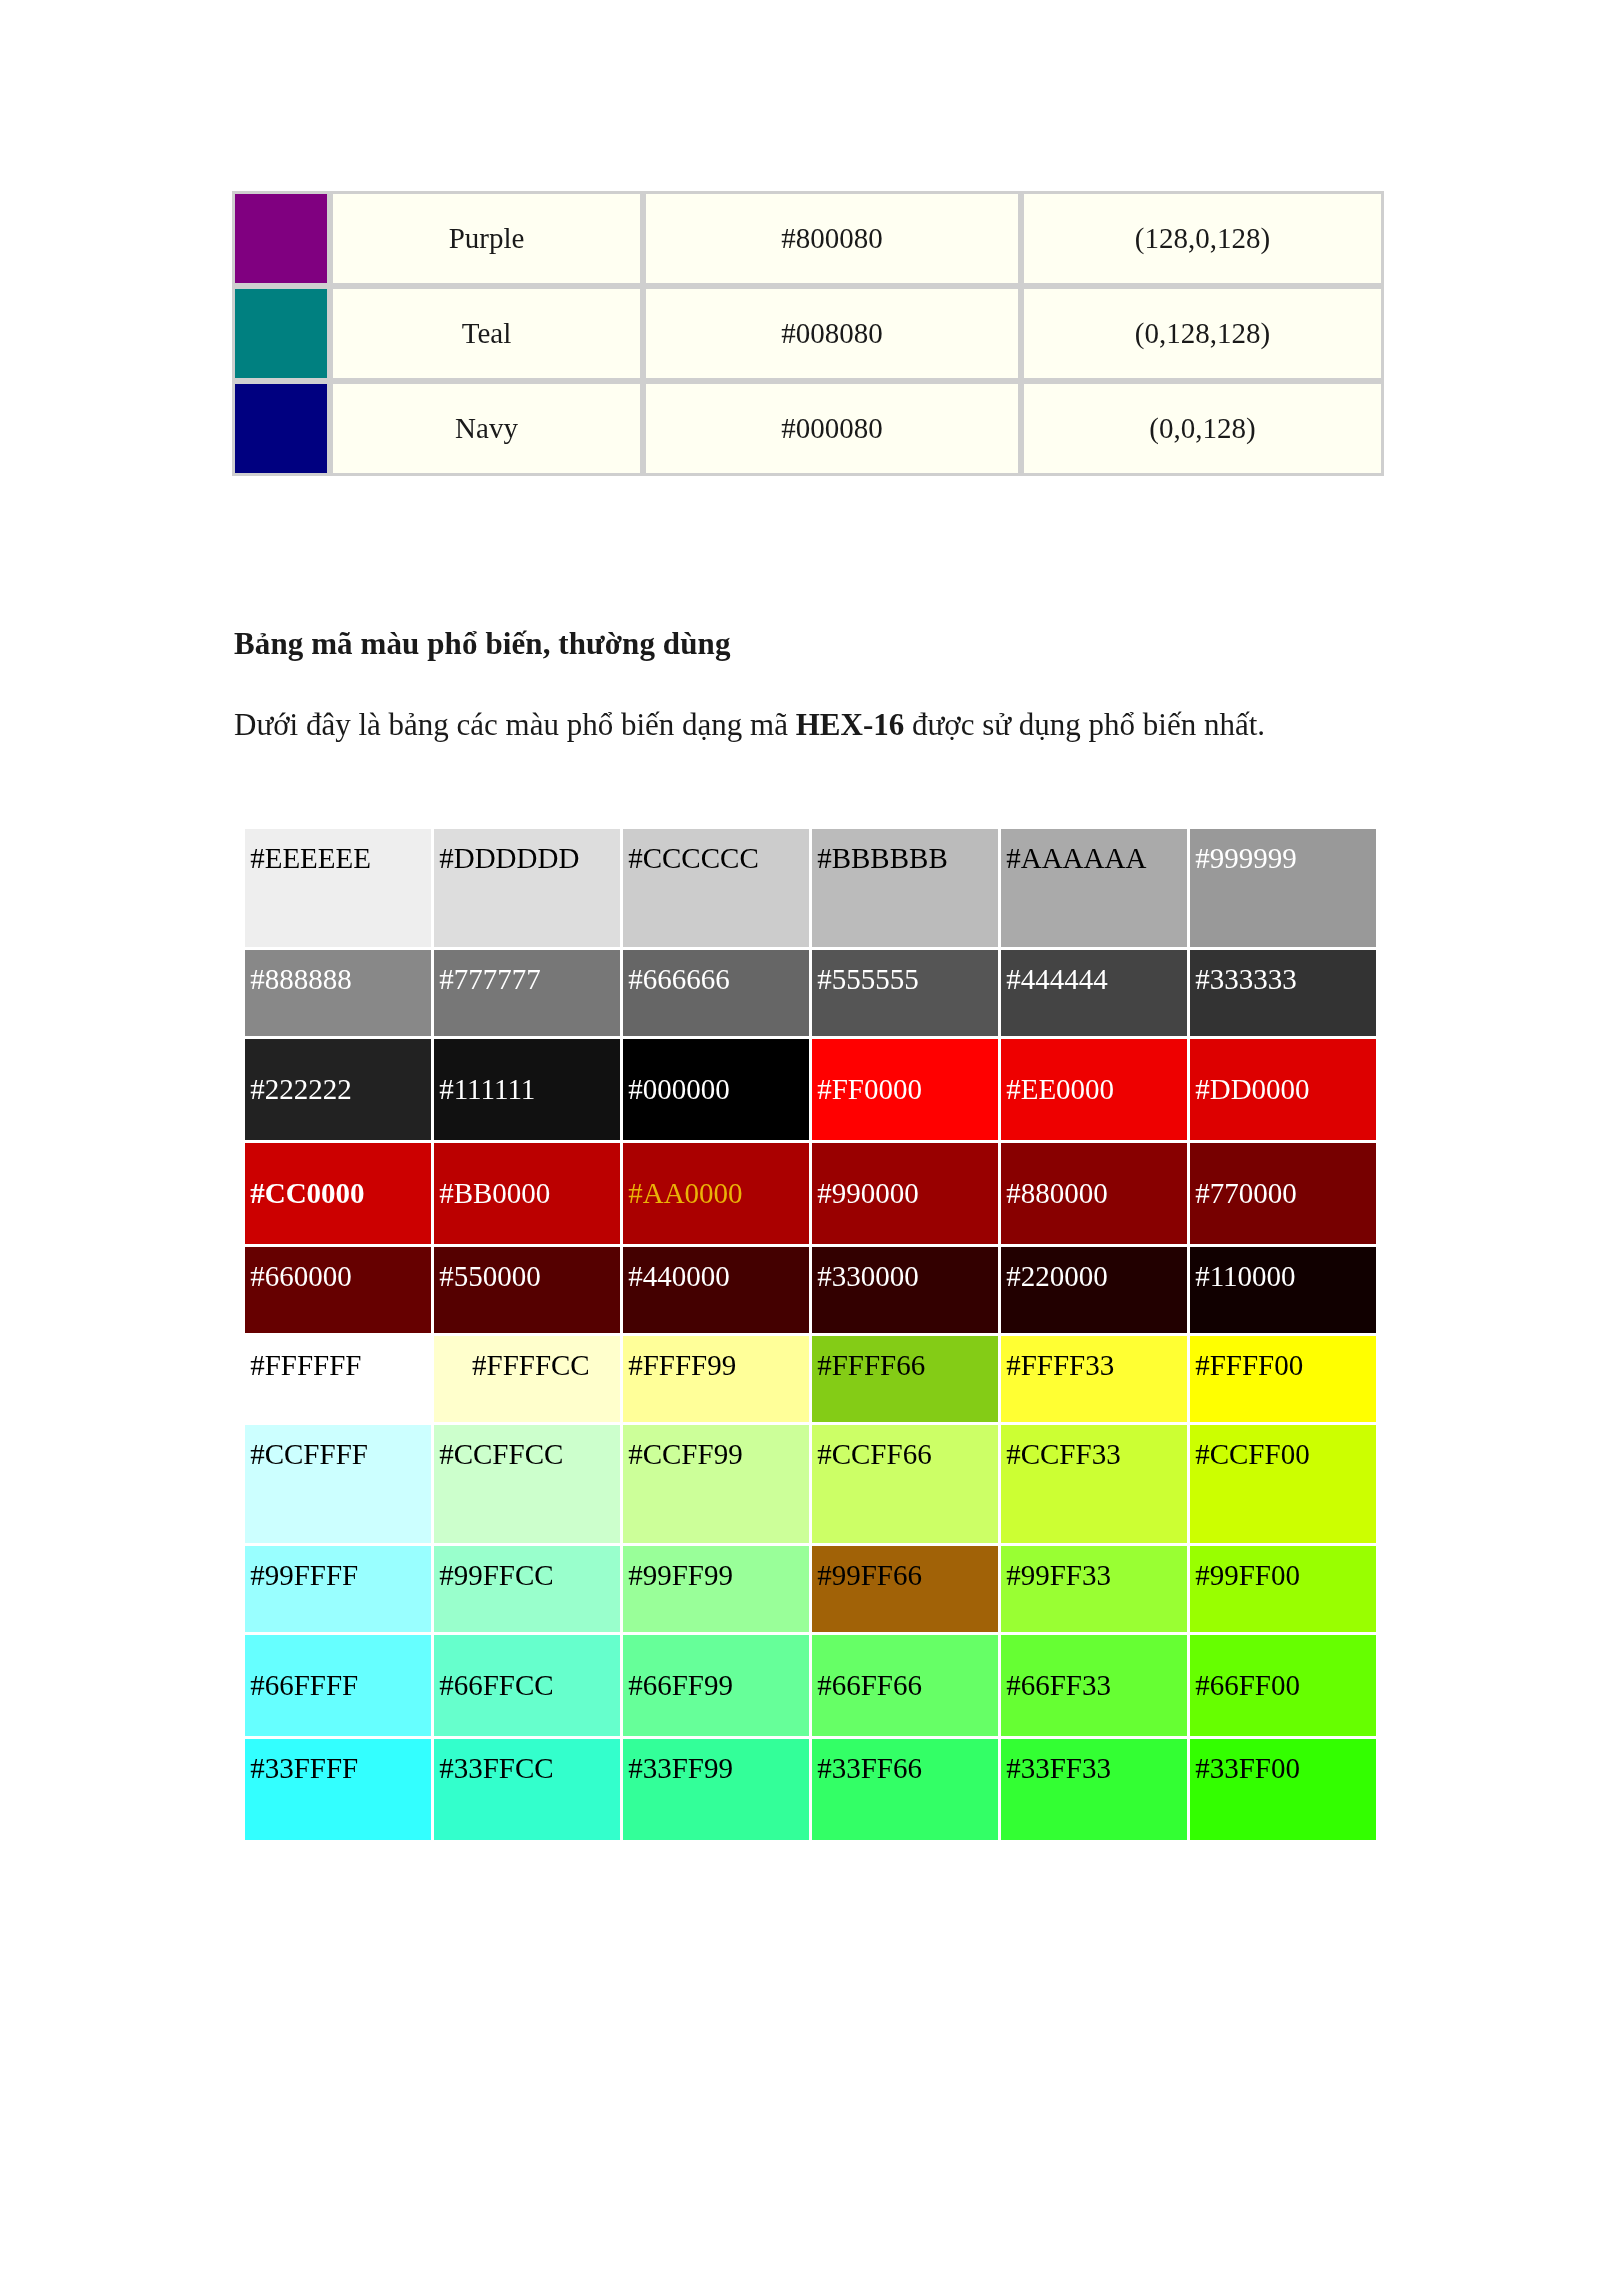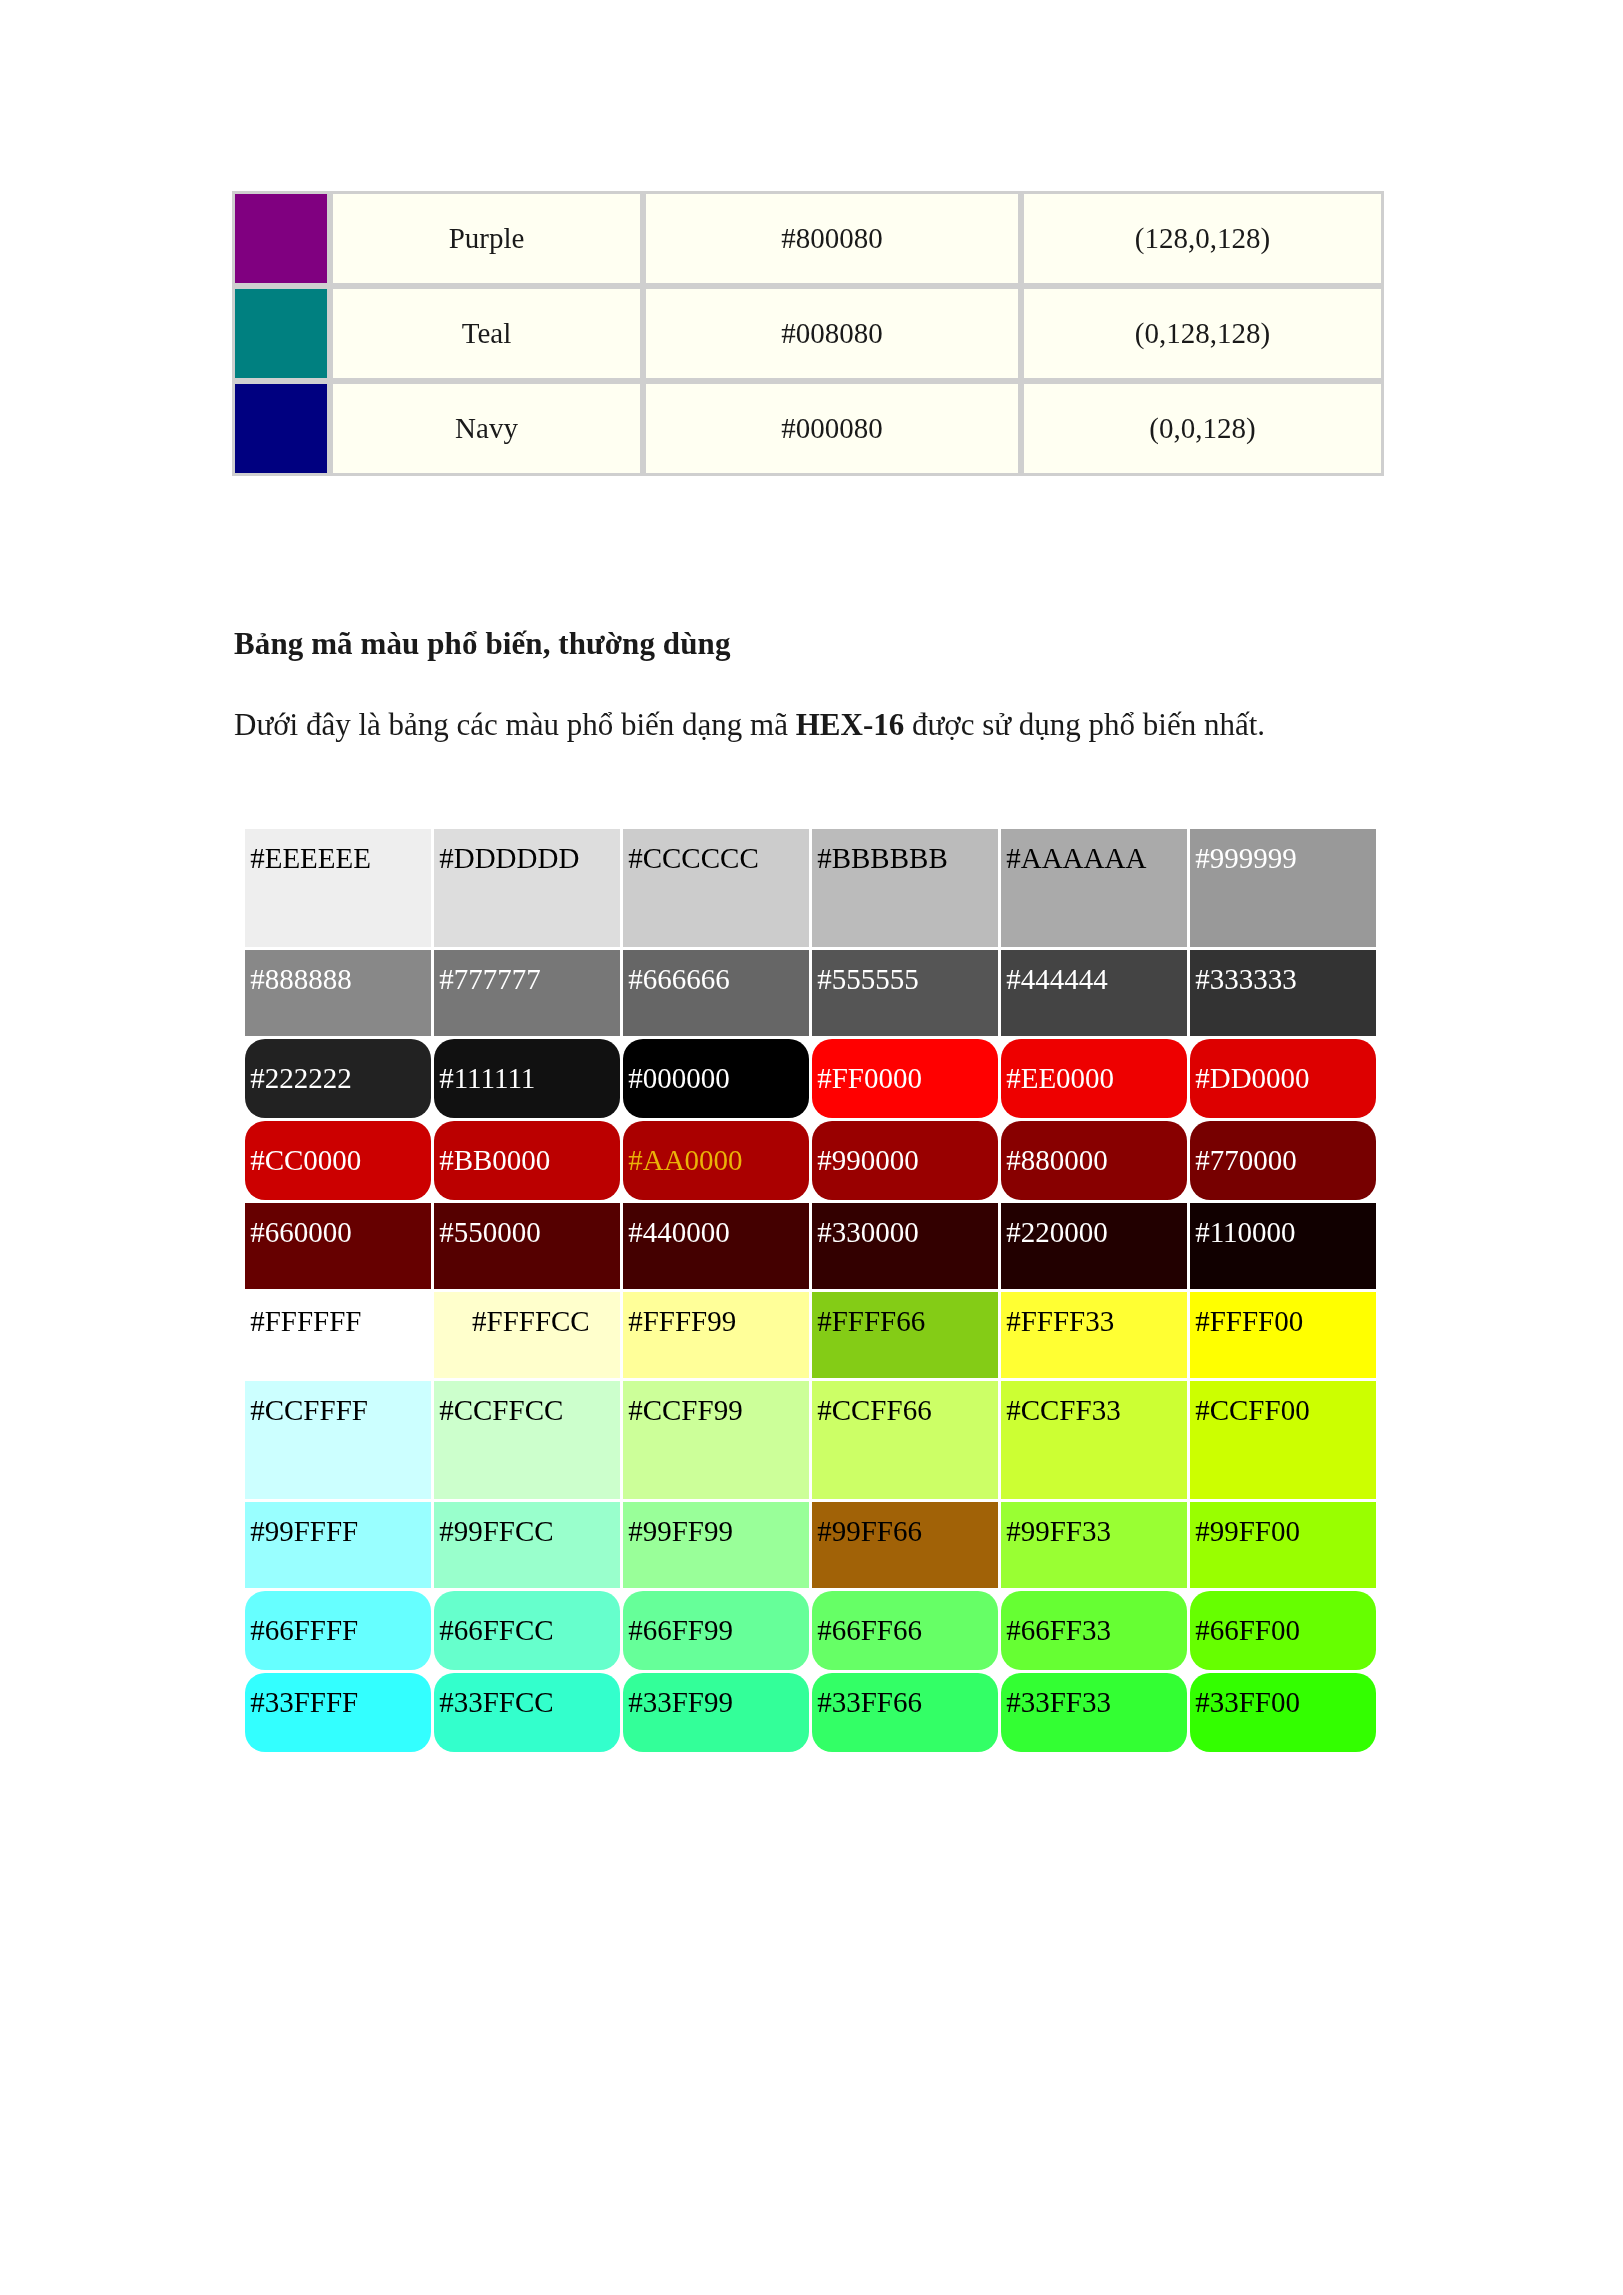--- a/index.html
+++ b/index.html
@@ -97,21 +97,21 @@
     width: 186px;
     padding: 11.8px 5.2px 0 5.2px;
     font-size: 29px;
     line-height: 1.18;
     vertical-align: top;
     box-sizing: border-box;
     word-break: break-all;
   }
   .hex-grid tr.r-tall td   { height: 118px; }
   .hex-grid tr.r-short td  { height: 86px; }
-  .hex-grid tr.r-mid td    { height: 79px; border-radius: 20px; }
+  .hex-grid tr.r-mid td    { height: 101px; }
   .hex-grid tr.v-mid td    { vertical-align: middle; padding-top: 0; }
 </style>
 </head>
 <body>
 
 <div class="page">
 
   <table class="named-table">
     <colgroup>
       <col class="col-swatch">
@@ -173,21 +173,21 @@
         </tr>
         <tr class="r-mid v-mid">
           <td style="background: rgb(34, 34, 34); color: rgb(255, 255, 255);">#222222</td>
           <td style="background: rgb(17, 17, 17); color: rgb(255, 255, 255);">#111111</td>
           <td style="background: rgb(0, 0, 0); color: rgb(255, 255, 255);">#000000</td>
           <td style="background: rgb(255, 0, 0); color: rgb(255, 255, 255);">#FF0000</td>
           <td style="background: rgb(238, 0, 0); color: rgb(255, 255, 255);">#EE0000</td>
           <td style="background: rgb(221, 0, 0); color: rgb(255, 255, 255);">#DD0000</td>
         </tr>
         <tr class="r-mid v-mid">
-          <td style="background: rgb(204, 0, 0); color: rgb(255, 255, 255);">#CC0000</td>
+          <td style="background: rgb(204, 0, 0); color: rgb(255, 255, 255); font-weight: bold;">#CC0000</td>
           <td style="background: rgb(187, 0, 0); color: rgb(255, 255, 255);">#BB0000</td>
           <td style="background: rgb(170, 0, 0); color: #eab308;">#AA0000</td>
           <td style="background: rgb(153, 0, 0); color: rgb(255, 255, 255);">#990000</td>
           <td style="background: rgb(136, 0, 0); color: rgb(255, 255, 255);">#880000</td>
           <td style="background: rgb(119, 0, 0); color: rgb(255, 255, 255);">#770000</td>
         </tr>
         <tr class="r-short">
           <td style="background: rgb(102, 0, 0); color: rgb(255, 255, 255);">#660000</td>
           <td style="background: rgb(85, 0, 0); color: rgb(255, 255, 255);">#550000</td>
           <td style="background: rgb(68, 0, 0); color: rgb(255, 255, 255);">#440000</td>

